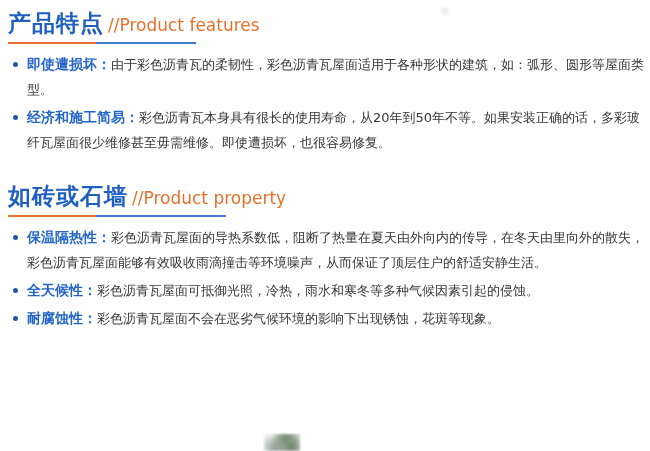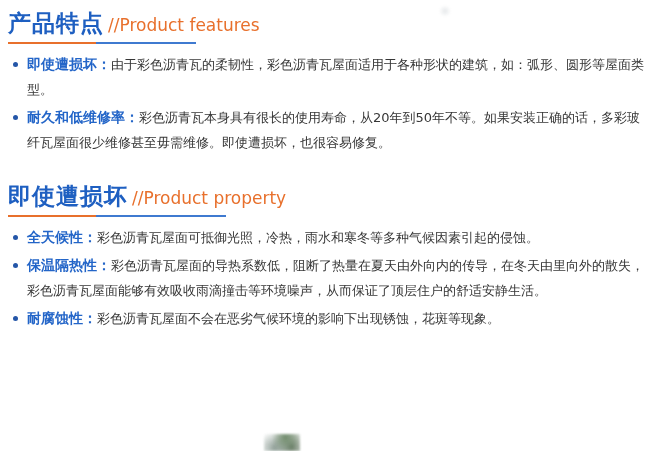--- a/index.html
+++ b/index.html
@@ -97,41 +97,41 @@
         <span class="u-blue"></span>
       </div>
     </div>
     <ul class="bullets">
       <li>
         <span class="dot"></span>
         <span class="item-label">即使遭损坏：</span><span class="item-text">由于彩色沥青瓦的柔韧性，彩色沥青瓦屋面适用于各种形状的建筑，如：弧形、圆形等屋面类型。</span>
       </li>
       <li>
         <span class="dot"></span>
-        <span class="item-label">耐久和低维修率：</span><span class="item-text">彩色沥青瓦本身具有很长的使用寿命，从20年到50年不等。如果安装正确的话，多彩玻纤瓦屋面很少维修甚至毋需维修。即使遭损坏，也很容易修复。</span>
+        <span class="item-label">经济和施工简易：</span><span class="item-text">彩色沥青瓦本身具有很长的使用寿命，从20年到50年不等。如果安装正确的话，多彩玻纤瓦屋面很少维修甚至毋需维修。即使遭损坏，也很容易修复。</span>
       </li>
     </ul>
   </div>
 
   <div class="section section-property">
     <div class="section-header">
-      <span class="title-zh">即使遭损坏</span><span class="title-en">//Product property</span>
+      <span class="title-zh">如砖或石墙</span><span class="title-en">//Product property</span>
       <div class="underline u2">
         <span class="u-orange"></span>
         <span class="u-blue"></span>
       </div>
     </div>
     <ul class="bullets">
       <li>
         <span class="dot"></span>
-        <span class="item-label">全天候性：</span><span class="item-text">彩色沥青瓦屋面可抵御光照，冷热，雨水和寒冬等多种气候因素引起的侵蚀。</span>
+        <span class="item-label">保温隔热性：</span><span class="item-text">彩色沥青瓦屋面的导热系数低，阻断了热量在夏天由外向内的传导，在冬天由里向外的散失，彩色沥青瓦屋面能够有效吸收雨滴撞击等环境噪声，从而保证了顶层住户的舒适安静生活。</span>
       </li>
       <li>
         <span class="dot"></span>
-        <span class="item-label">保温隔热性：</span><span class="item-text">彩色沥青瓦屋面的导热系数低，阻断了热量在夏天由外向内的传导，在冬天由里向外的散失，彩色沥青瓦屋面能够有效吸收雨滴撞击等环境噪声，从而保证了顶层住户的舒适安静生活。</span>
+        <span class="item-label">全天候性：</span><span class="item-text">彩色沥青瓦屋面可抵御光照，冷热，雨水和寒冬等多种气候因素引起的侵蚀。</span>
       </li>
       <li>
         <span class="dot"></span>
         <span class="item-label">耐腐蚀性：</span><span class="item-text">彩色沥青瓦屋面不会在恶劣气候环境的影响下出现锈蚀，花斑等现象。</span>
       </li>
 
     </ul>
   </div>
 
   <div class="photo-fragment"></div>

